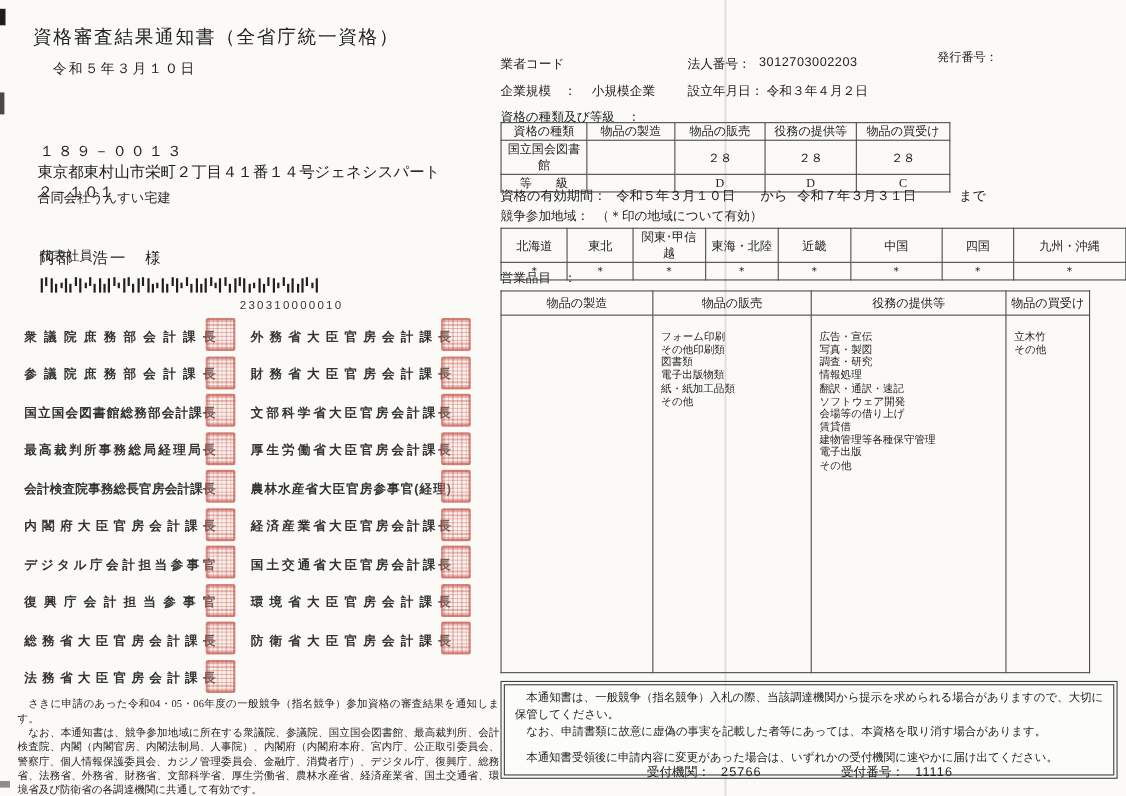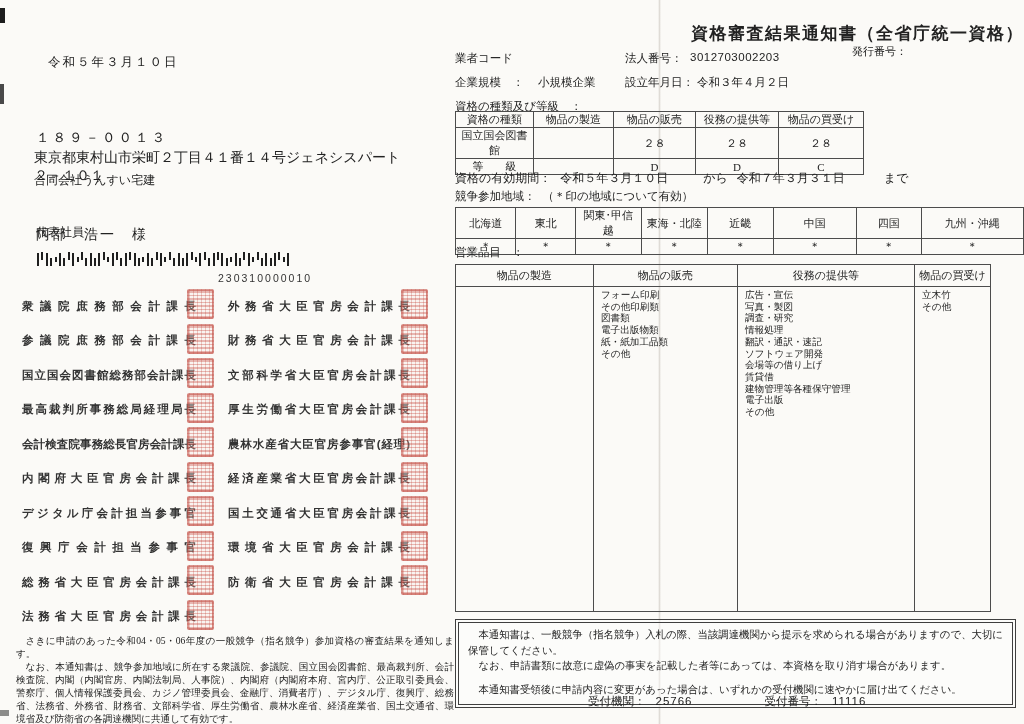--- a/index.html
+++ b/index.html
@@ -33,34 +33,34 @@
   .lcol .min-label{width:174px;}
   .rcol .min-label{width:182px;}
   .stamp{flex:none;width:27px;height:30px;margin-left:-9px;margin-top:-4px;border-radius:2px;
          border:2px solid rgba(192,74,64,.6);opacity:.9;
          background-image:
            repeating-linear-gradient(0deg, rgba(200,78,68,.42) 0 1.5px, rgba(248,228,224,.18) 1.5px 3.5px),
            repeating-linear-gradient(90deg, rgba(200,78,68,.38) 0 1.5px, rgba(248,228,224,.18) 1.5px 4px);}
   .note{left:16px;top:634px;width:438px;font-size:9.6px;line-height:1.36;text-align:justify;}
   .note p{margin:0;text-indent:1em;}
   
-  .title{left:30px;right:0;top:22px;text-align:right;font-size:17px;font-weight:bold;letter-spacing:1.5px;}
+  .title{left:30px;right:0;top:22px;text-align:left;font-size:17px;font-weight:normal;letter-spacing:1.5px;}
   .issue-no{left:852px;top:44px;font-size:11px;}
   .f-label{font-size:11.5px;}
   .f-value{font-family:"Liberation Sans","DejaVu Sans",sans-serif;font-size:11.5px;letter-spacing:.5px;}
   .serif-val{font-size:11.5px;}
   table{border-collapse:collapse;position:absolute;}
   th,td{border:1px solid #4c4c4c;font-weight:normal;padding:0 3px;}
   .qual-table{left:455px;top:111px;font-size:11px;}
   .qual-table th,.qual-table td{text-align:center;height:14px;}
   .region-table{left:455px;top:207px;font-size:11px;}
   .region-table th,.region-table td{text-align:center;height:15px;}
   .biz-table{left:455px;top:264px;font-size:9.6px;table-layout:fixed;}
   .biz-table th{font-size:11px;height:22px;text-align:center;}
-  .biz-table td{vertical-align:top;padding:2px 0 0 7px;height:325px;line-height:1.22;white-space:pre-line;}
+  .biz-table td{vertical-align:top;padding:14px 0 0 7px;height:325px;line-height:1.22;white-space:pre-line;}
   .sec-label{font-size:11.5px;}
   .notice-box{left:455px;top:619px;width:561px;border:1px solid #3f3f3f;padding:2px;background:rgba(255,255,255,.4);}
   .notice-inner{border:1px solid #3f3f3f;padding:4px 9px 7px;}
   .notice-inner p{margin:0;font-size:10.4px;line-height:1.5;text-indent:1em;text-align:justify;}
   .notice-inner p.gap{margin-top:8px;}
   .reception{left:588px;top:694px;display:flex;gap:10px;align-items:baseline;font-size:11.5px;}
   .reception .num{font-family:"Liberation Sans","DejaVu Sans",sans-serif;letter-spacing:1px;}
   .reception .sp{width:52px;}
 </style>
 </head>
@@ -264,21 +264,21 @@
       <td>D</td>
       <td>D</td>
       <td>C</td>
     </tr>
   </tbody>
     </table>
 
   <div class="abs" style="left:455px;top:170px;font-size:12px;">
     <span>資格の有効期間：</span>
     <span style="margin-left:6px;">令和５年３月１０日</span>
-    <span style="margin-left:32px;">から</span>
+    <span style="margin-left:20px;">から</span>
     <span style="margin-left:6px;">令和７年３月３１日</span>
     <span style="margin-left:36px;">まで</span>
   </div>
   <div class="abs" style="left:455px;top:189px;font-size:11.5px;">
     <span>競争参加地域：</span>
     <span style="margin-left:4px;">（＊印の地域について有効）</span>
   </div>
   <table class="region-table">
     <tbody>
         <tr>

